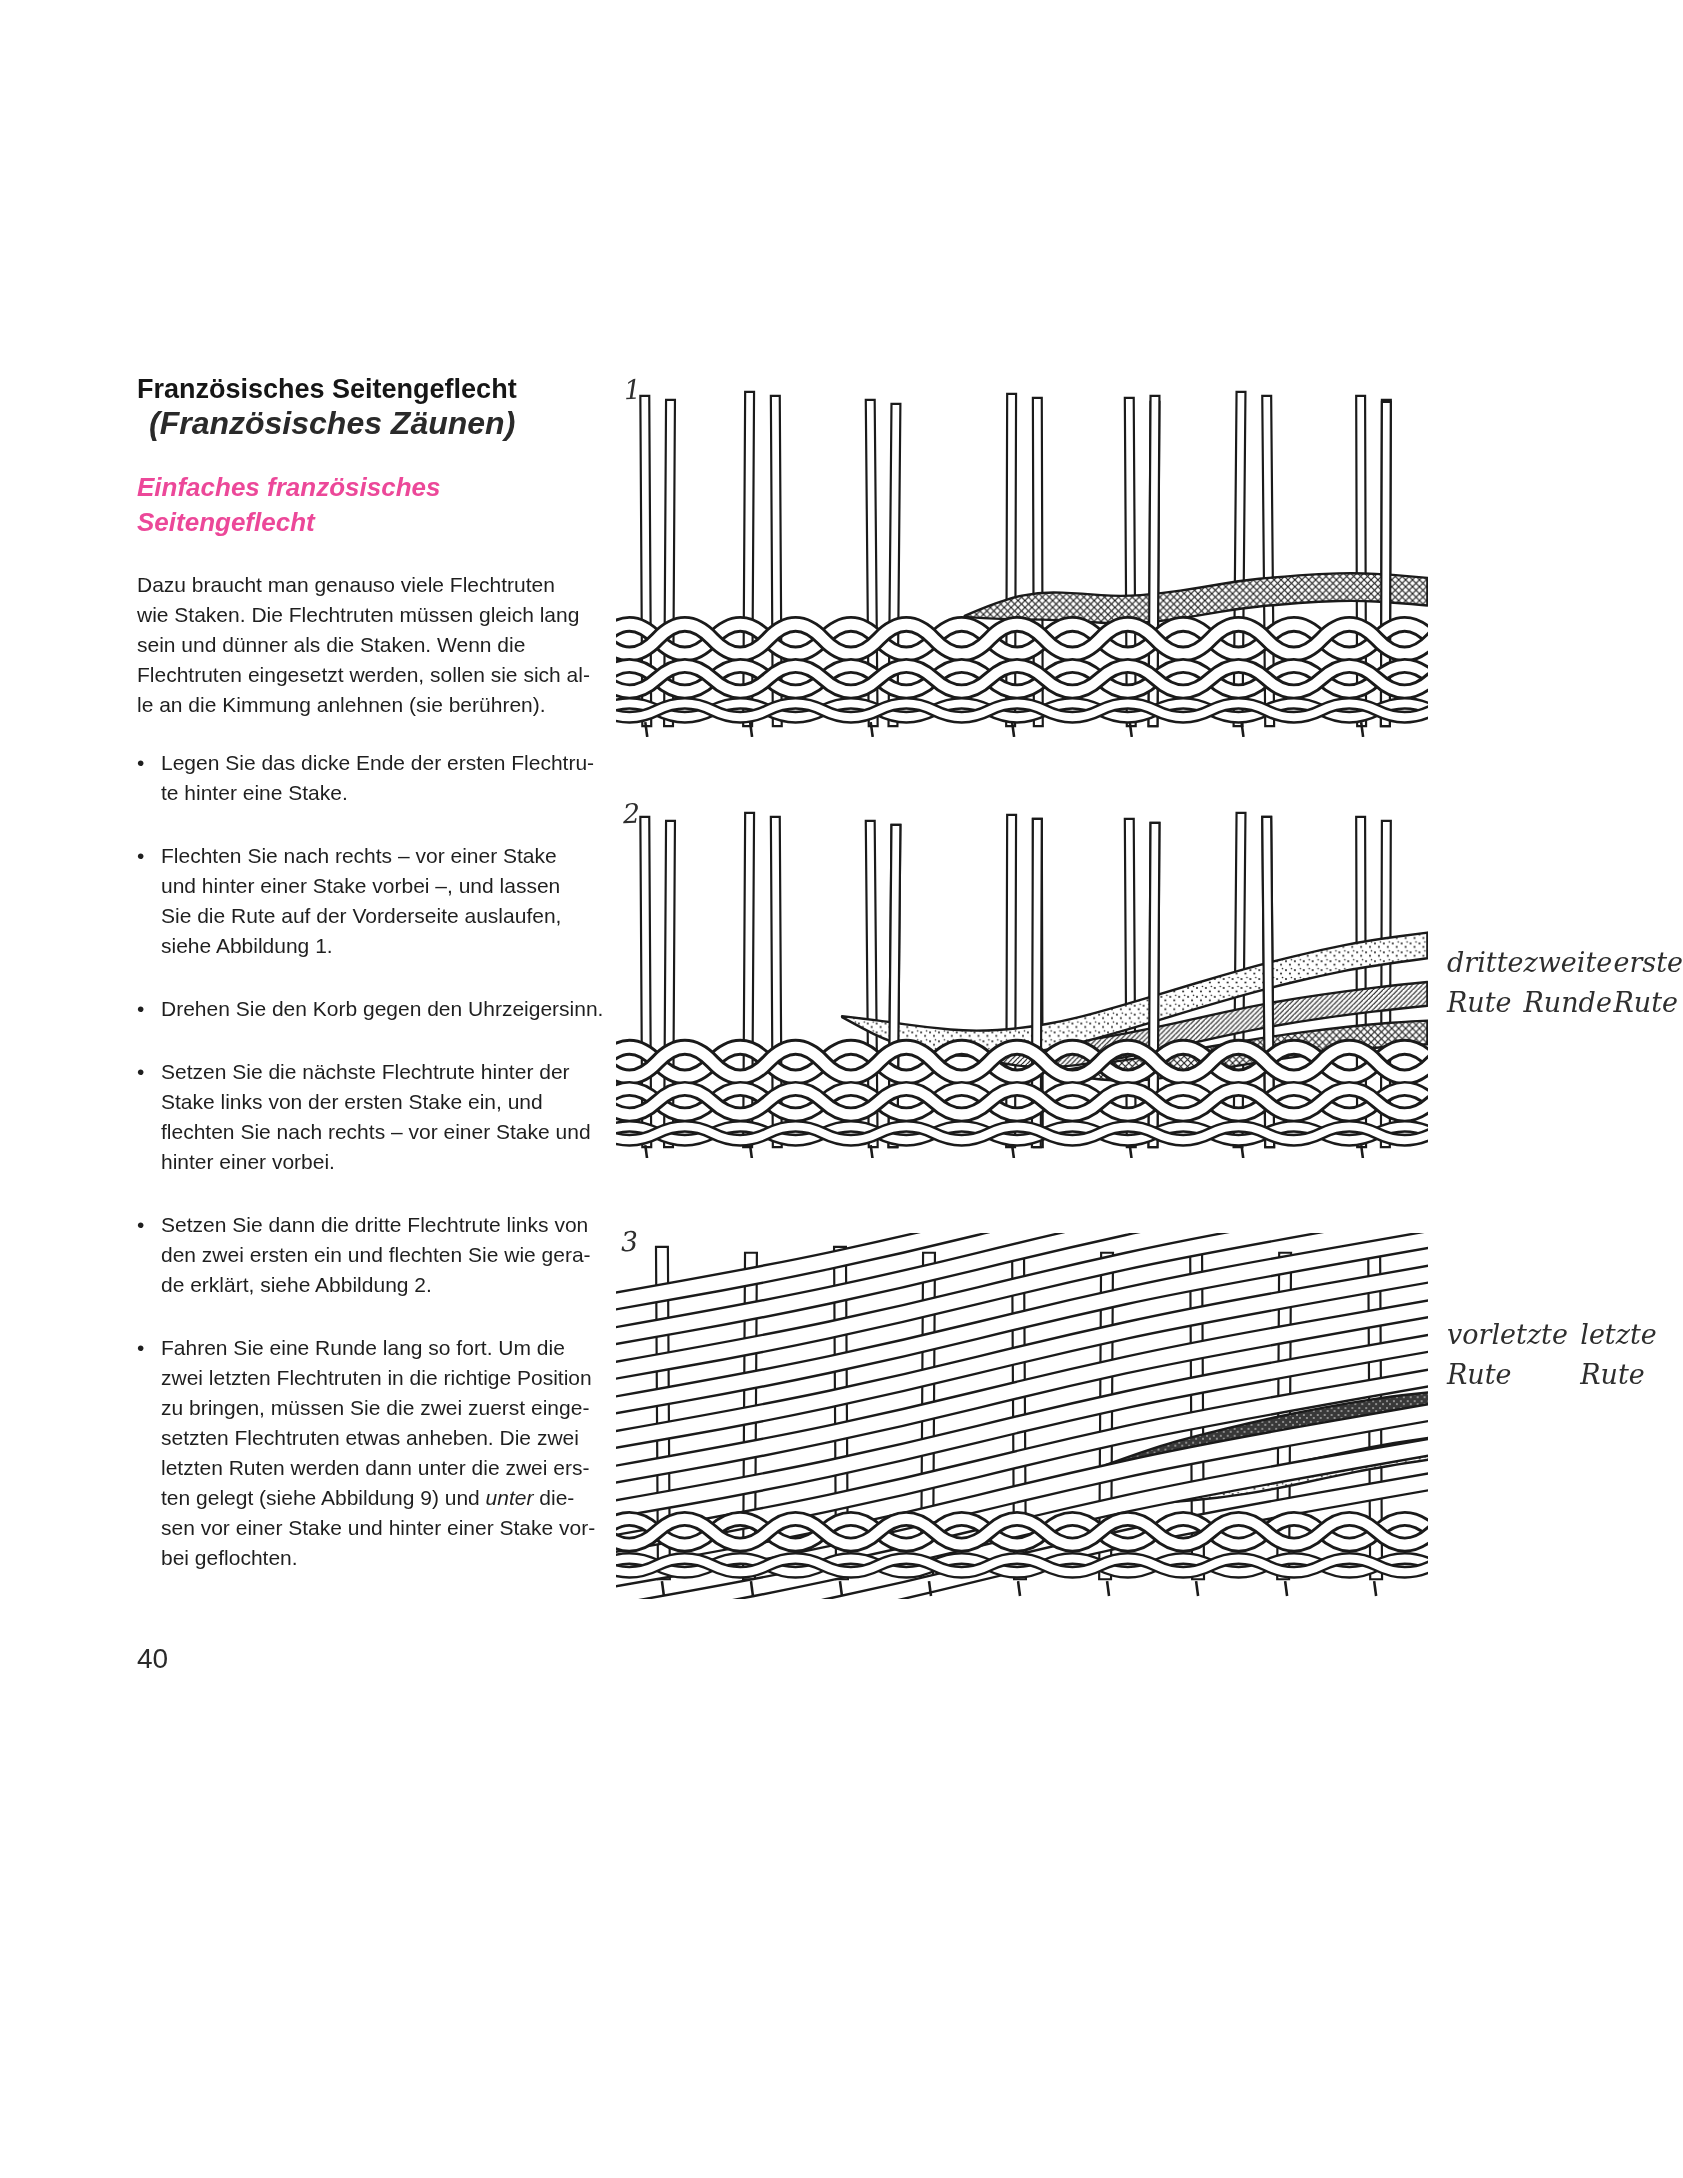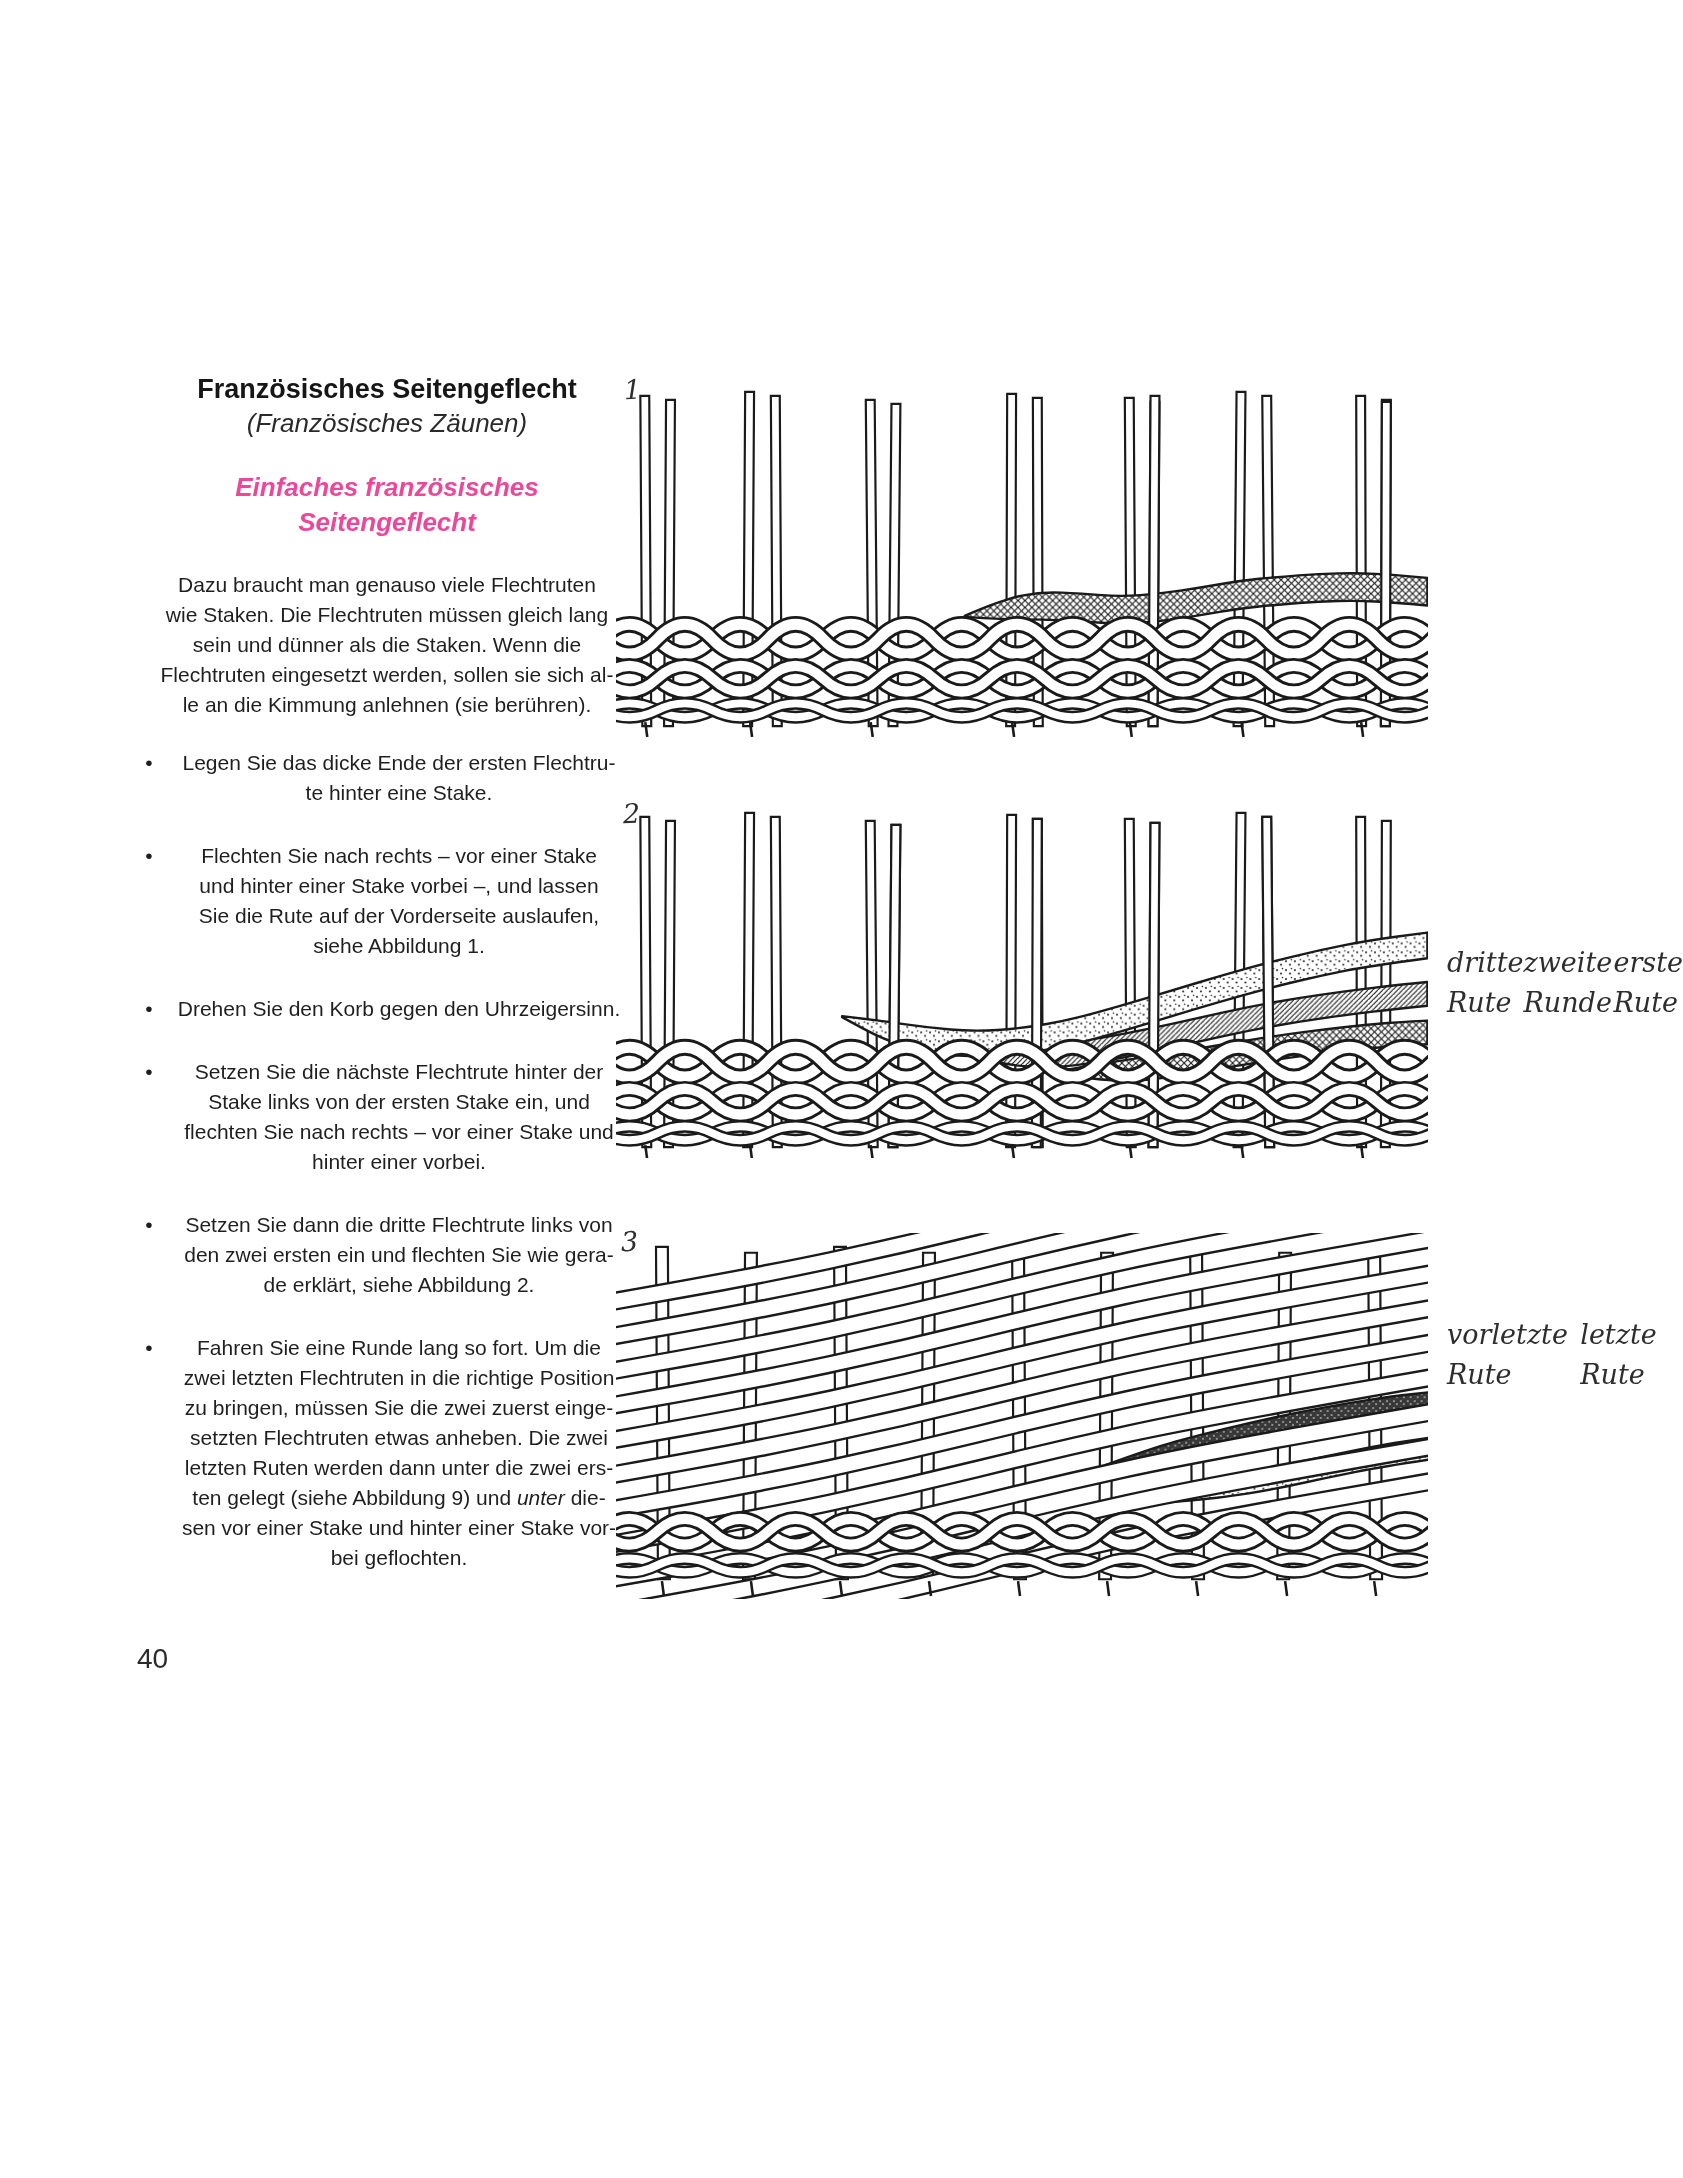--- a/index.html
+++ b/index.html
@@ -1,22 +1,22 @@
 <!DOCTYPE html>
 <html><head>
 <meta charset="utf-8">
 <style>
   html,body{margin:0;padding:0;}
   body{
     width:1683px;height:2178px;background:#ffffff;position:relative;
     font-family:"Liberation Sans",sans-serif;color:#1f1f1f;overflow:hidden;
   }
-  .content{position:absolute;left:137px;top:372px;width:500px;text-align:center;}
+  .content{position:absolute;left:137px;top:372px;width:500px;}
   .title{font-size:27px;font-weight:bold;margin:0;line-height:34px;color:#161616;}
-  .subtitle{font-size:26px;font-style:italic;font-weight:normal;margin:0 0 30px 0;line-height:34px;color:#2a2a2a;}
+  .subtitle{font-size:32px;font-style:italic;font-weight:bold;margin:0 0 30px 12px;line-height:34px;color:#2a2a2a;}
   .heading{font-size:26px;font-weight:bold;font-style:italic;line-height:35px;margin:0 0 30px 0;white-space:pre-line;color:#ec4899;}
   .intro{font-size:21px;line-height:30px;margin:0 0 28px 0;white-space:pre-line;}
   ul.instructions{list-style:none;margin:0;padding:0;}
   ul.instructions li{display:flex;margin-bottom:33px;font-size:21px;line-height:30px;}
   .dot{width:24px;flex:none;}
   .btext{white-space:pre-line;flex:1;}
   .btext em{font-style:italic;}
   .pagenum{position:absolute;left:137px;top:1643px;font-size:28px;color:#2a2a2a;}
   .handw{font-family:"DejaVu Serif",serif;font-style:italic;color:#2e2e2e;}
   .fig{position:absolute;}

